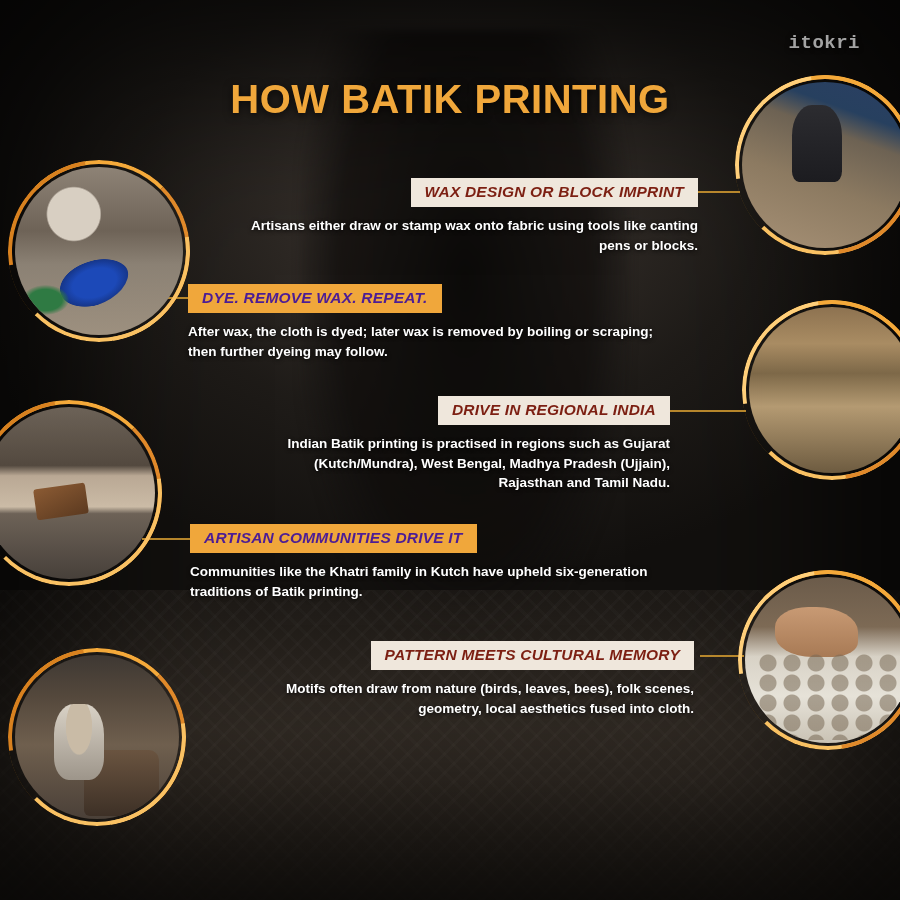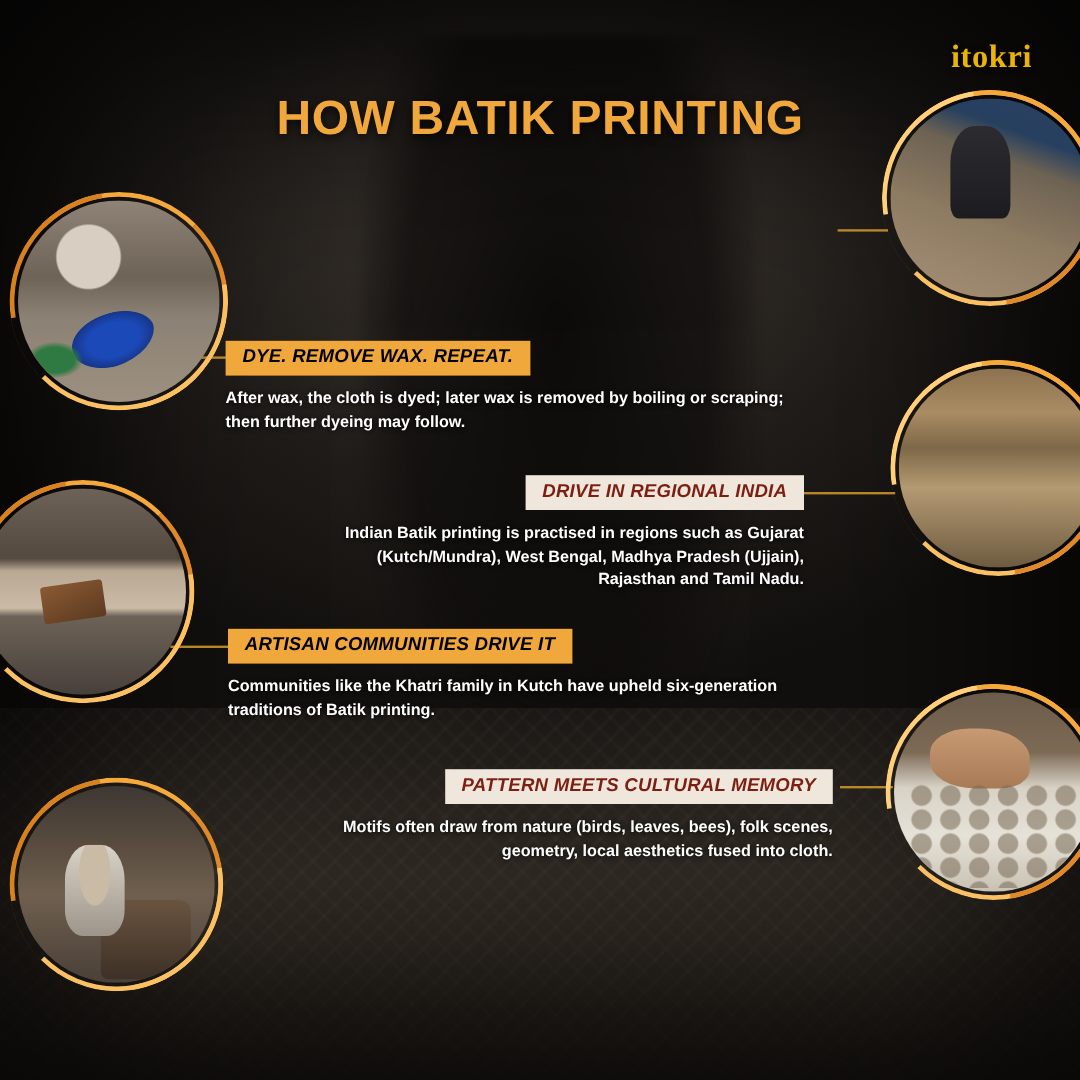--- a/index.html
+++ b/index.html
@@ -73,25 +73,25 @@
     line-height: 1.22;
     text-shadow: 0 2px 8px rgba(0,0,0,0.7);
     font-family: "Liberation Sans", sans-serif;
     margin-top: 47px;
   }
   .brand {
     position: absolute;
     top: 32px;
     right: 40px;
     z-index: 7;
-    color: #eab308;
-    font-size: 27px;
+    color: #a3a3a3;
+    font-size: 19px;
     font-weight: bold;
     letter-spacing: 0.5px;
-    font-family: Liberation Serif, serif;
+    font-family: Liberation Mono, monospace;
     text-shadow: 0 1px 5px rgba(0,0,0,0.8);
   }
 
   
   .photo {
     position: absolute;
     border-radius: 50%;
     overflow: hidden;
     z-index: 4;
   }
@@ -211,21 +211,21 @@
     padding: 5px 14px 6px 14px;
     font-size: 15.5px;
     font-weight: bold;
     font-style: italic;
     letter-spacing: 0.2px;
     color: #7c1f12;
     white-space: nowrap;
     font-family: "Liberation Sans", sans-serif;
   }
   .tag.light { background: #efe7dc; }
-  .tag.gold { background: #f0a73b; color: #000000; text-align: center; }
+  .tag.gold { background: #f0a73b; color: #4c1d95; text-align: center; }
   .body-text {
     margin-top: 9px;
     color: #ffffff;
     font-size: 13.5px;
     font-weight: bold;
     line-height: 1.45;
     text-shadow: 0 1px 4px rgba(0,0,0,0.85);
     font-family: "Liberation Sans", sans-serif;
   }
   .ta-right { text-align: right; }
@@ -295,20 +295,24 @@
     <div class="ring"></div>
       <div class="ring r3"></div>
   </div>
 
   <div class="connector" style="left:698px; top:191px; width:42px;"></div>
   <div class="connector" style="left:150px; top:297px; width:40px;"></div>
   <div class="connector" style="left:668px; top:410px; width:78px;"></div>
   <div class="connector" style="left:142px; top:538px; width:48px;"></div>
   <div class="connector" style="left:700px; top:655px; width:44px;"></div>
 
+  <div class="block ta-right" style="left:228px; top:178px; width:470px;">
+    <div class="tag light">WAX DESIGN OR BLOCK IMPRINT</div>
+    <div class="body-text">Artisans either draw or stamp wax onto fabric using tools like canting pens or blocks.</div>
+  </div>
 
   <div class="block ta-left" style="left:188px; top:284px; width:470px;">
     <div class="tag gold">DYE. REMOVE WAX. REPEAT.</div>
     <div class="body-text">After wax, the cloth is dyed; later wax is removed by boiling or scraping; then further dyeing may follow.</div>
   </div>
 
   <div class="block ta-right" style="left:250px; top:396px; width:420px;">
     <div class="tag light">DRIVE IN REGIONAL INDIA</div>
     <div class="body-text">Indian Batik printing is practised in regions such as Gujarat (Kutch/Mundra), West Bengal, Madhya Pradesh (Ujjain), Rajasthan and Tamil Nadu.</div>
   </div>

